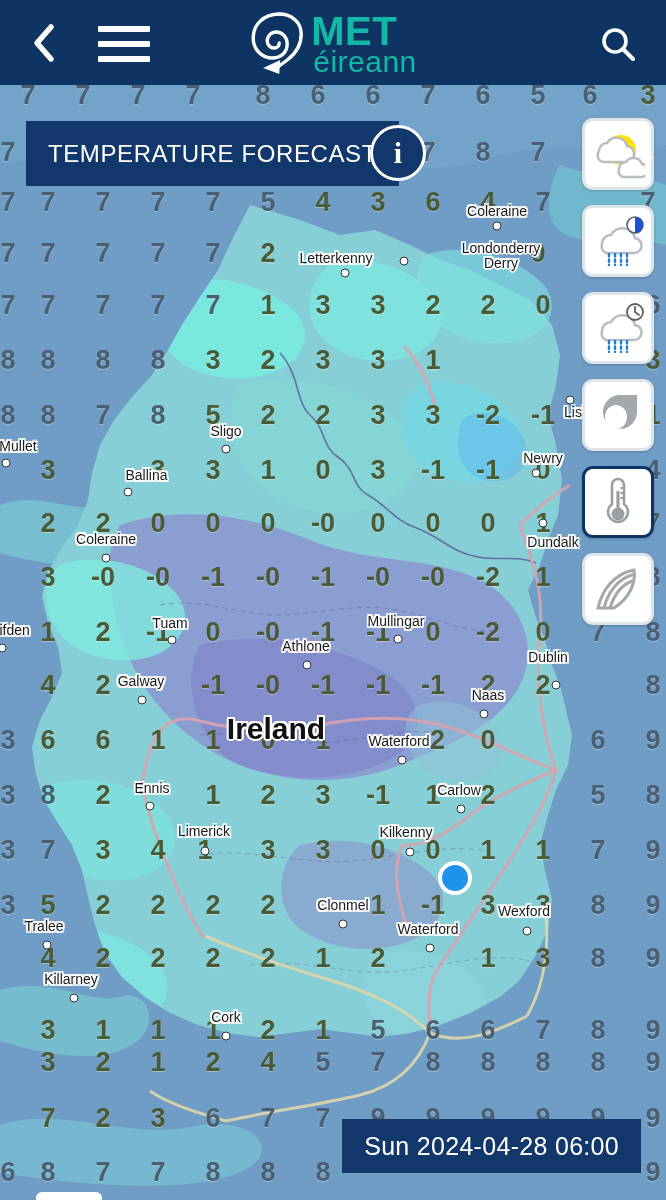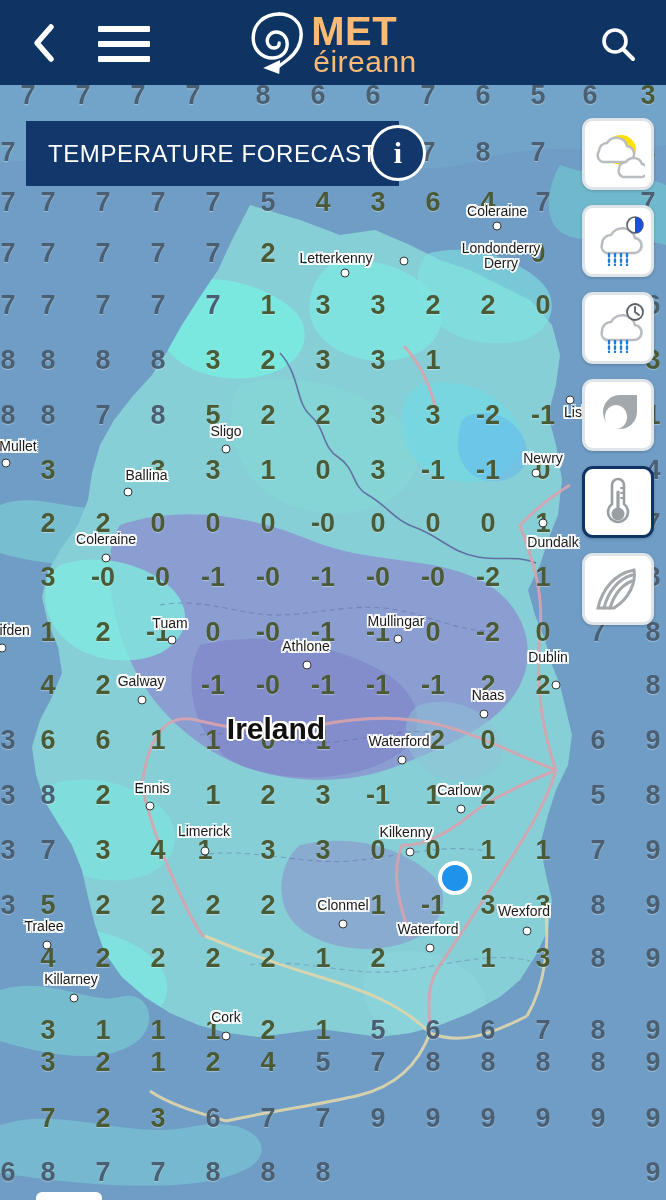--- a/index.html
+++ b/index.html
@@ -14,21 +14,21 @@
     display:flex; align-items:center; justify-content:center; cursor:pointer; }
   .hdr-menu { position:absolute; left:98px; top:26px; width:52px; height:36px; cursor:pointer; }
   .hdr-menu i { display:block; width:52px; height:6px; background:#fff; border-radius:1px;
     margin-bottom:9px; }
   .hdr-menu i:last-child { margin-bottom:0; }
   .hdr-search { position:absolute; right:26px; top:22px; width:44px; height:44px;
     display:flex; align-items:center; justify-content:center; cursor:pointer; }
   .hdr-logo { position:absolute; left:50%; top:10px; transform:translateX(-50%);
     display:flex; align-items:center; gap:4px; }
   .logo-text { display:flex; flex-direction:column; align-items:flex-start;
-    line-height:0.92; color:#fdba74; }
+    line-height:0.92; color:#14b8a6; }
   .logo-met { font-size:40px; font-weight:bold; letter-spacing:0.5px; }
   .logo-eir { font-size:30px; font-weight:normal; letter-spacing:0.5px;
     margin-top:-2px; margin-left:2px; }
 
   
   .map { position:absolute; top:85px; left:0; width:666px; height:1115px;
     background:#6f9dc6; overflow:hidden; }
   .map-svg { position:absolute; top:0; left:0; }
 
   
@@ -596,15 +596,18 @@
       <svg width="52" height="50" viewBox="0 0 52 50">
         <g fill="none" stroke="#a3a8ad" stroke-width="3" stroke-linecap="round">
           <path d="M6,44 C10,26 22,10 42,6 C44,18 38,34 22,44 Z"></path>
           <path d="M12,44 C16,28 26,15 40,11"></path>
           <path d="M18,44 C22,31 30,21 40,17"></path>
         </g>
       </svg>
     </div>
   </div>
 
+  <div class="timestamp">
+    <span>Sun 2024-04-28 06:00</span>
+  </div>
   <div class="bottom-nub"></div>
 
 </div>
 
 </body></html>

